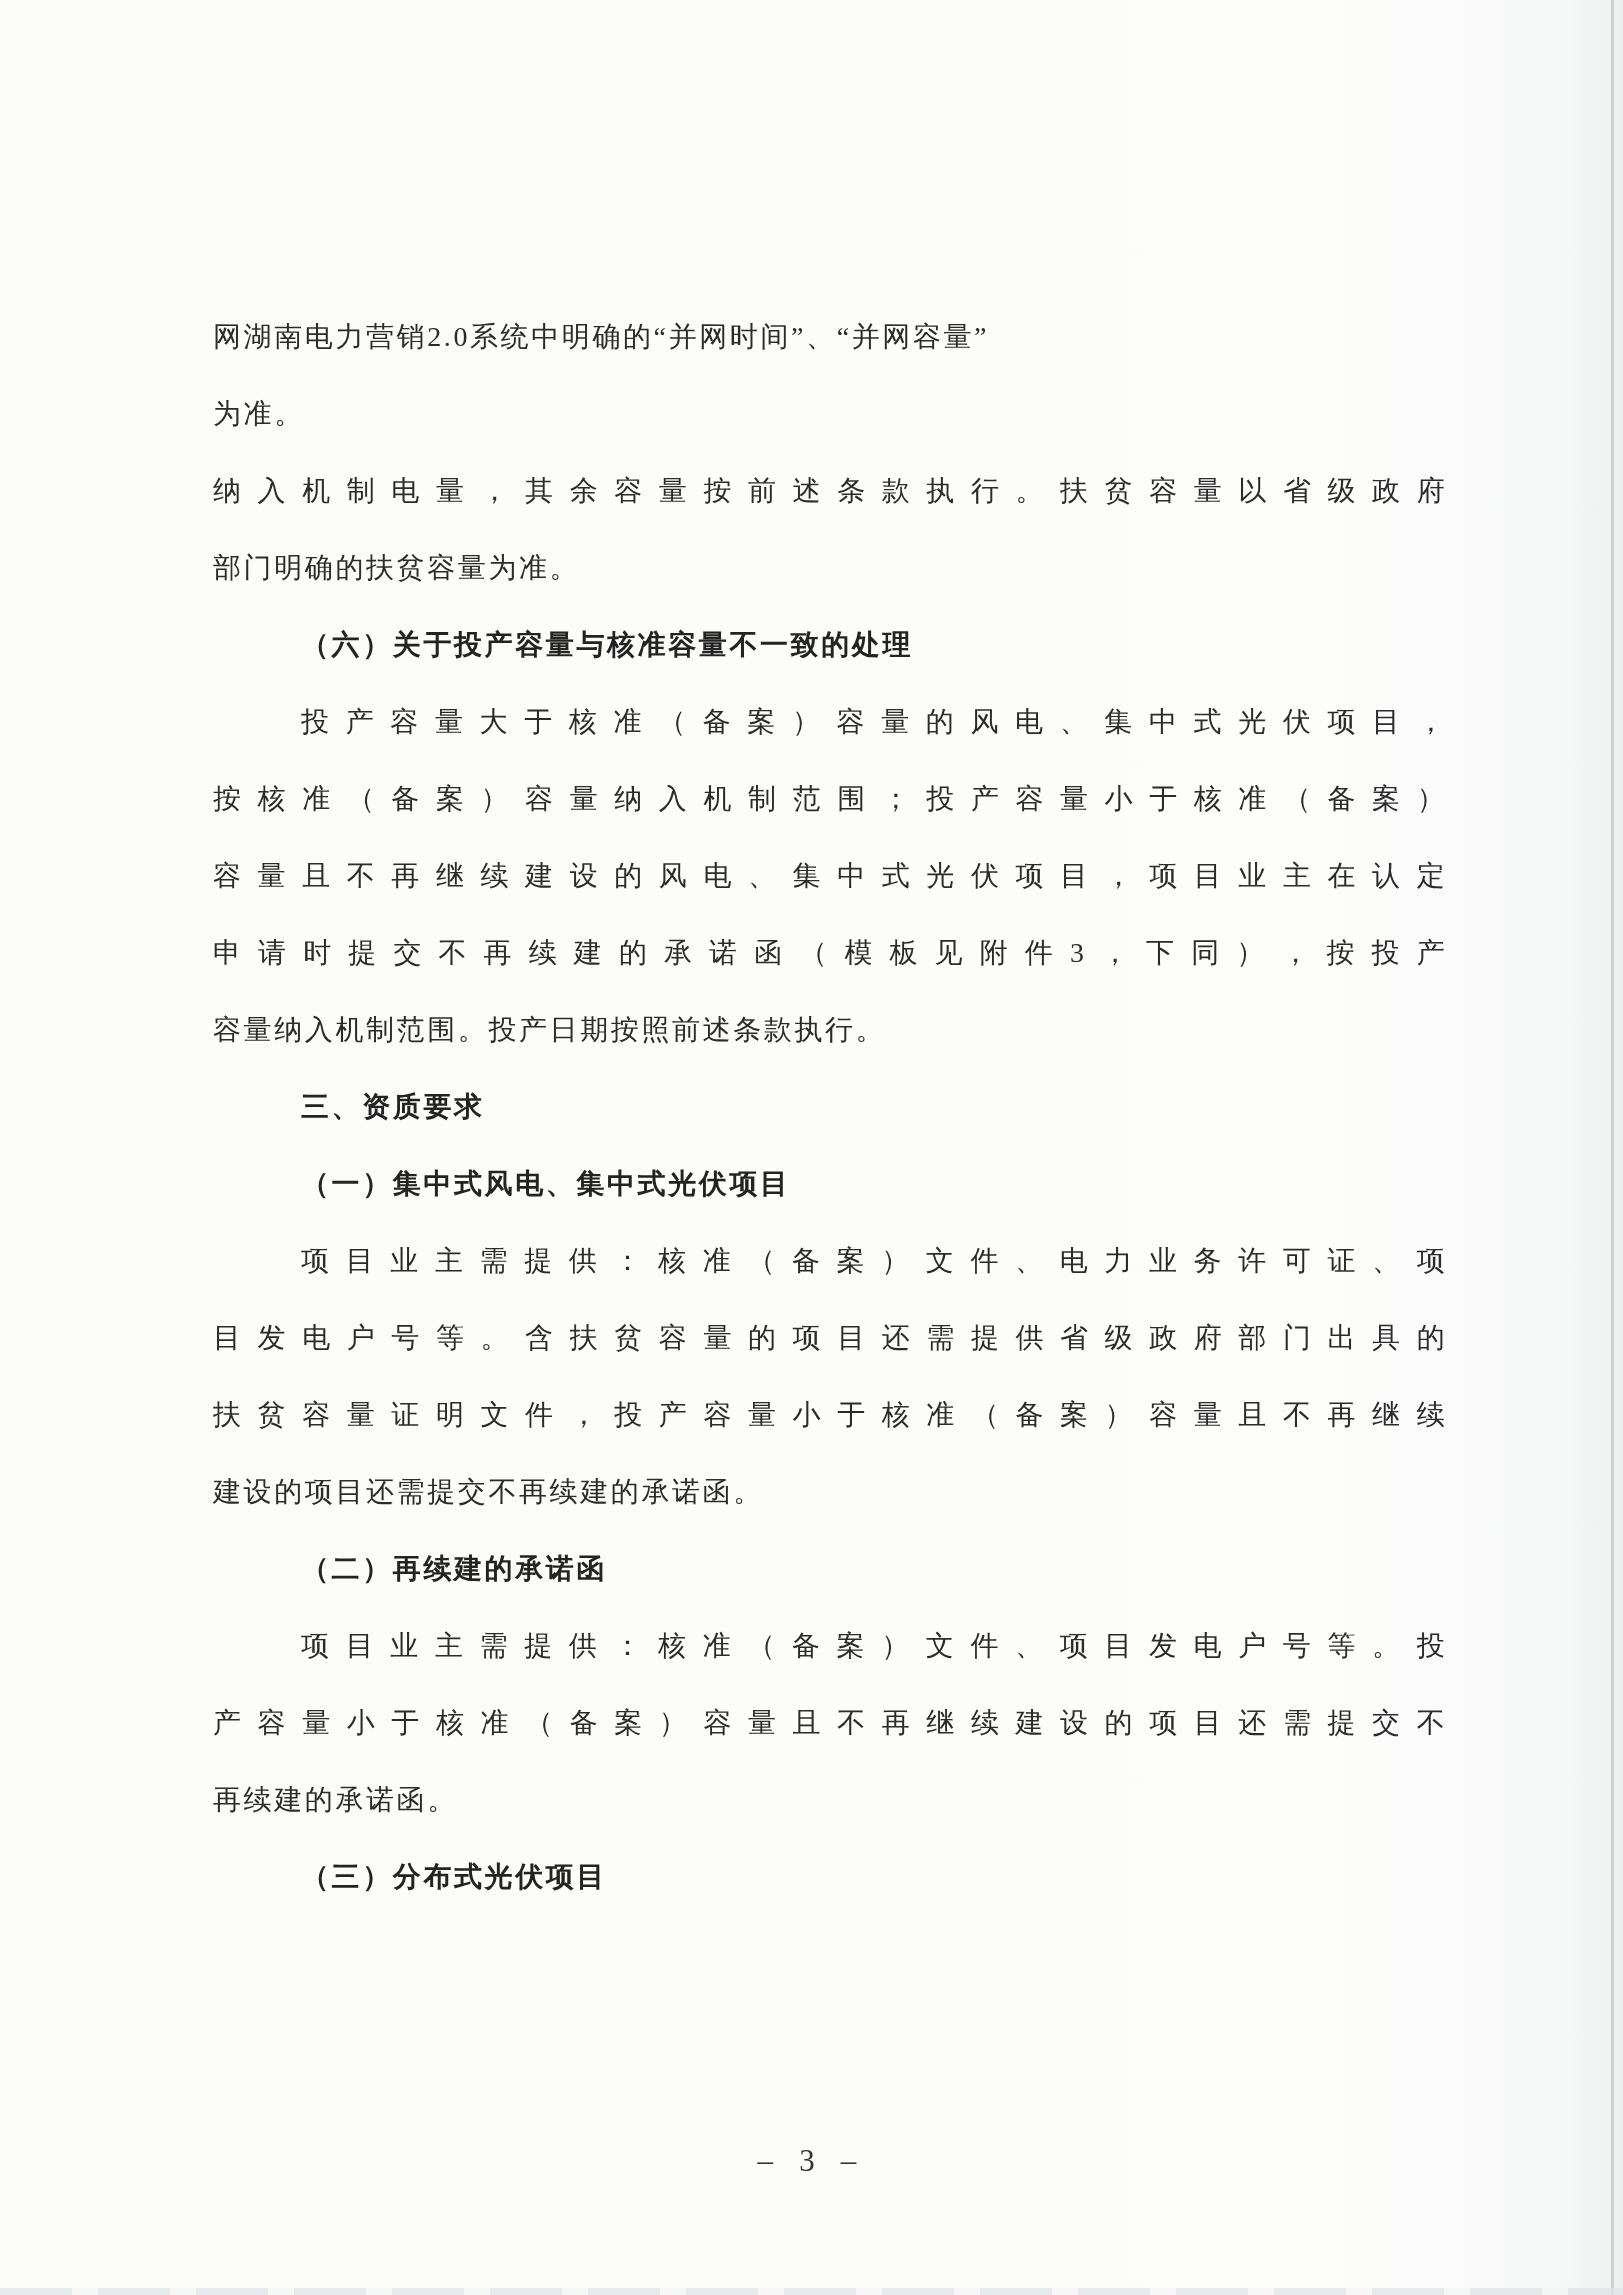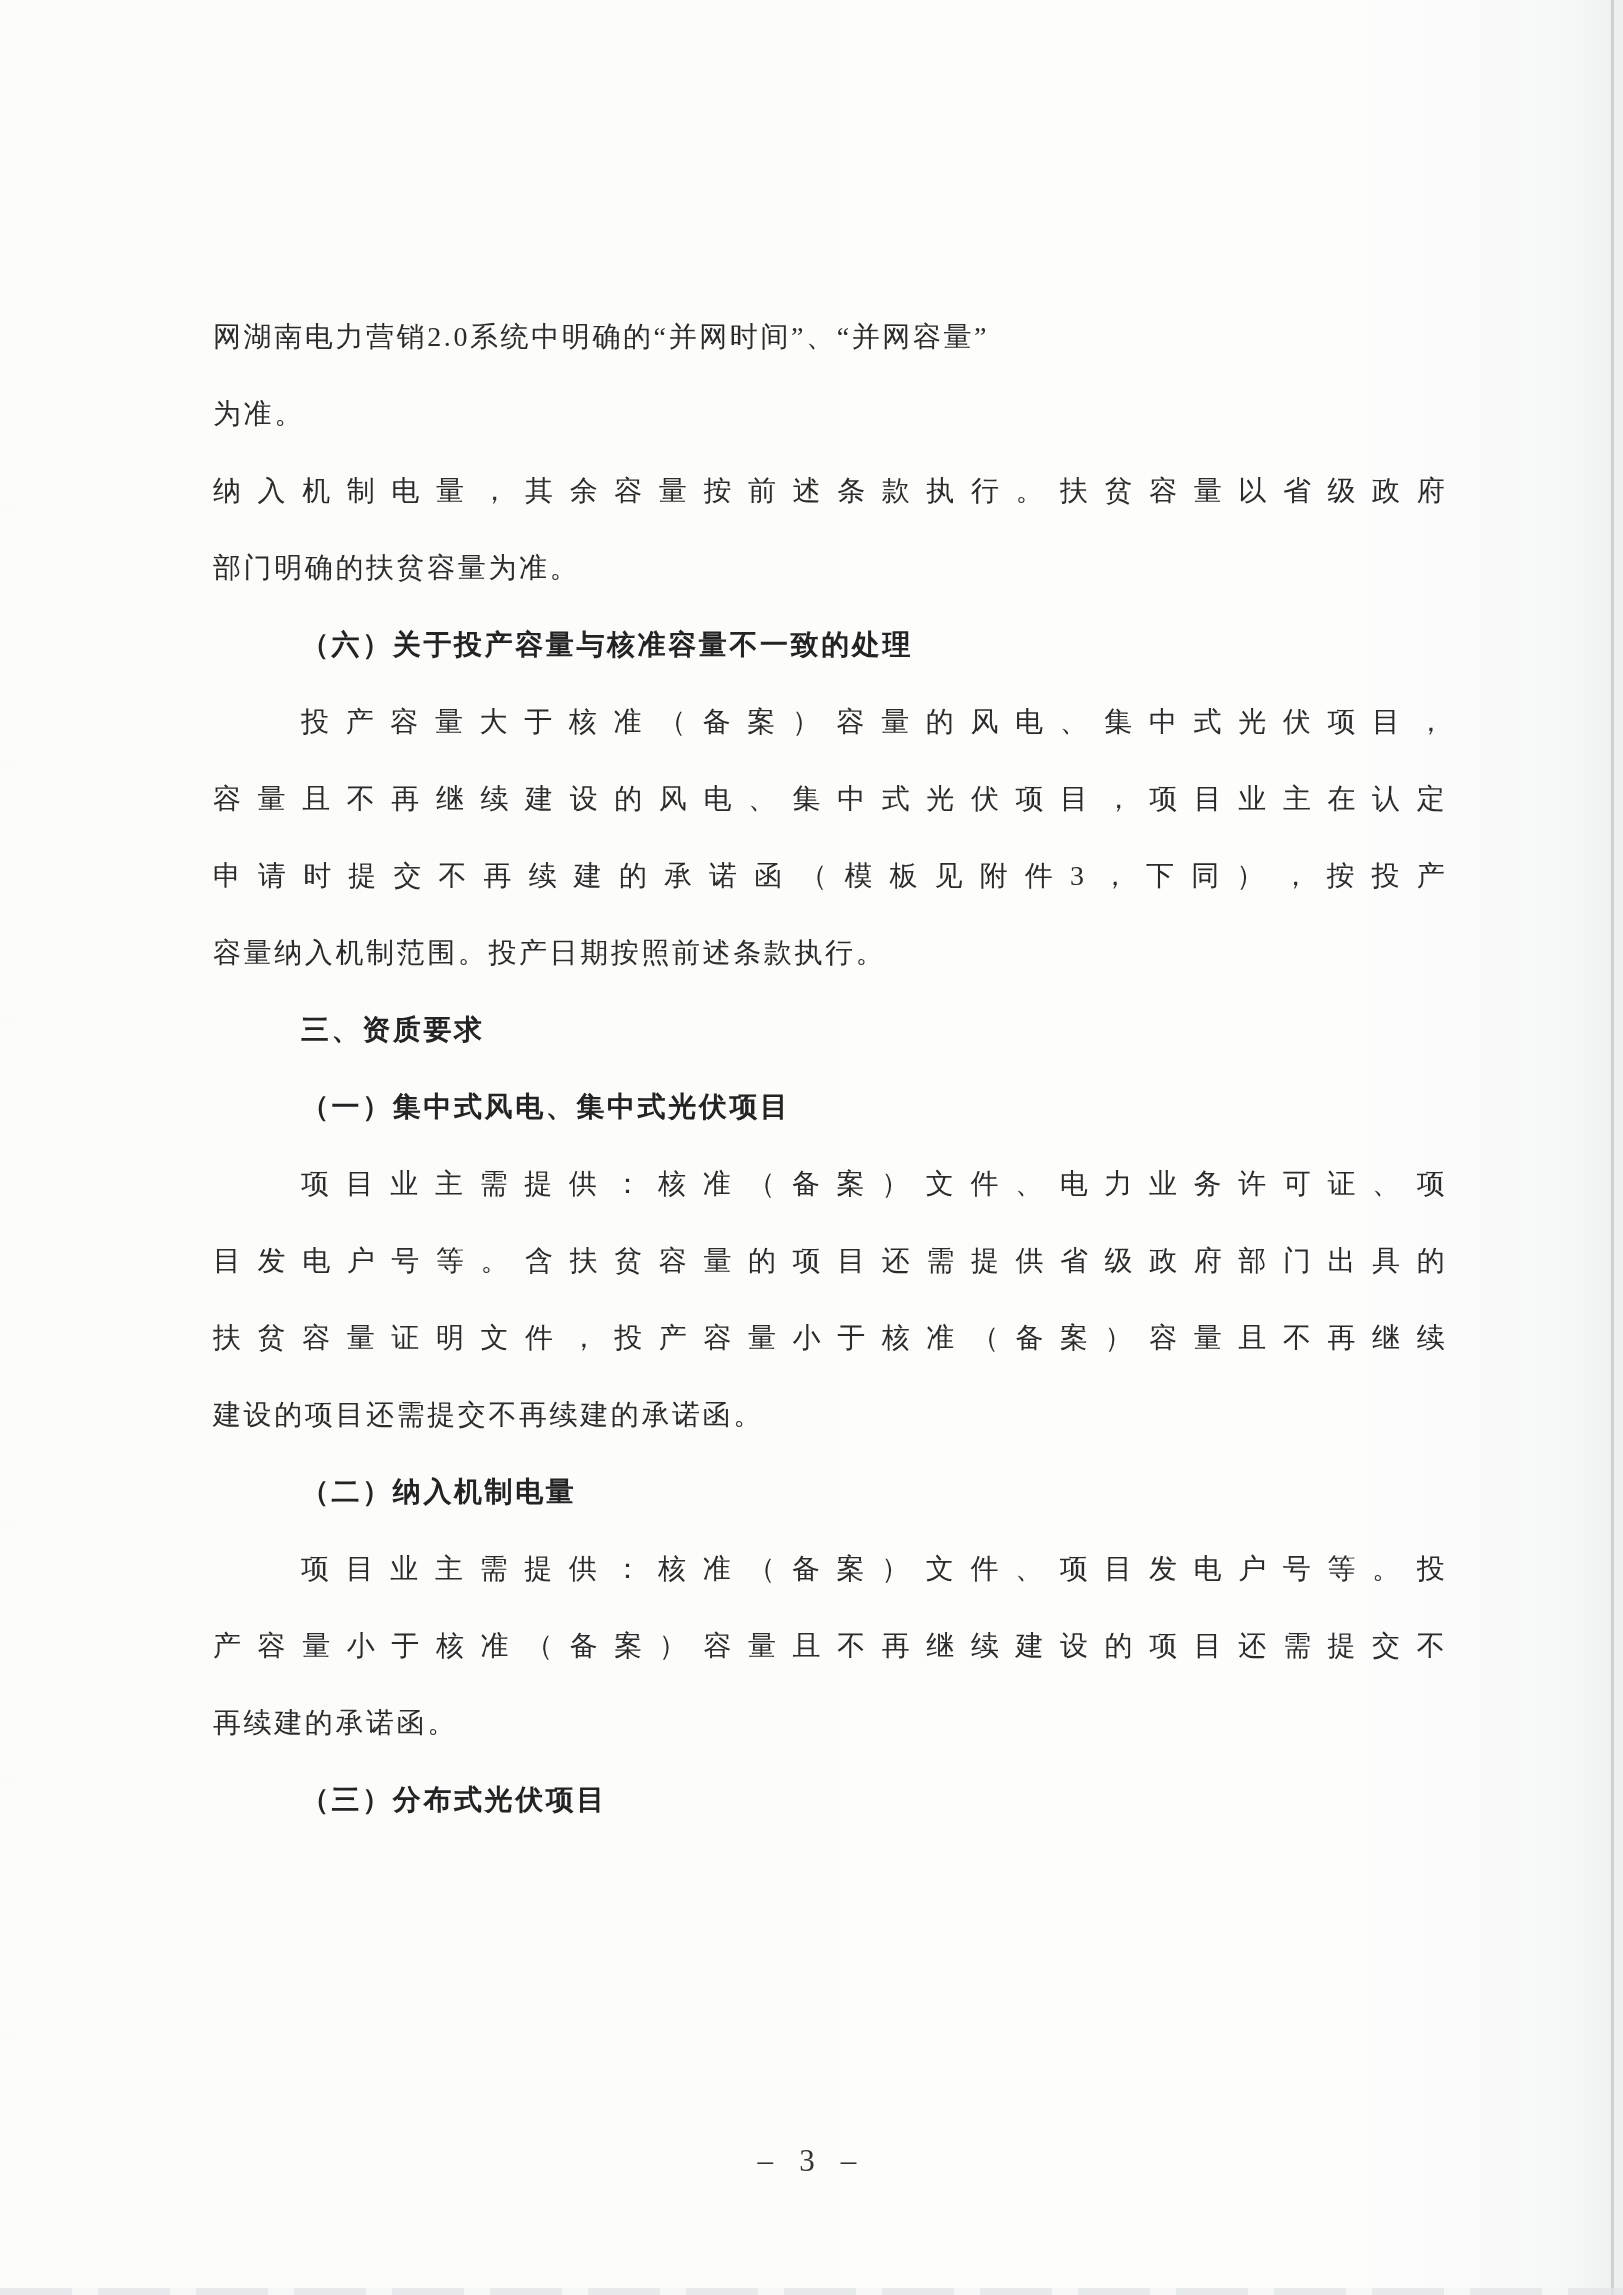--- a/index.html
+++ b/index.html
@@ -81,30 +81,31 @@
 <body>
 
 <div class="page">
   <div class="content">
       <div class="line">网湖南电力营销2.0系统中明确的“并网时间”、“并网容量”</div>
       <div class="line">为准。</div>
       <div class="line justify">纳入机制电量，其余容量按前述条款执行。扶贫容量以省级政府</div>
       <div class="line">部门明确的扶贫容量为准。</div>
       <div class="line bold indent">（六）关于投产容量与核准容量不一致的处理</div>
       <div class="line indent justify">投产容量大于核准（备案）容量的风电、集中式光伏项目，</div>
+      <div class="line justify">按核准（备案）容量纳入机制范围；投产容量小于核准（备案）</div>
       <div class="line justify">容量且不再继续建设的风电、集中式光伏项目，项目业主在认定</div>
       <div class="line justify">申请时提交不再续建的承诺函（模板见附件3，下同），按投产</div>
       <div class="line">容量纳入机制范围。投产日期按照前述条款执行。</div>
       <div class="line bold indent">三、资质要求</div>
       <div class="line bold indent">（一）集中式风电、集中式光伏项目</div>
       <div class="line indent justify">项目业主需提供：核准（备案）文件、电力业务许可证、项</div>
       <div class="line justify">目发电户号等。含扶贫容量的项目还需提供省级政府部门出具的</div>
       <div class="line justify">扶贫容量证明文件，投产容量小于核准（备案）容量且不再继续</div>
       <div class="line">建设的项目还需提交不再续建的承诺函。</div>
-      <div class="line bold indent">（二）纳入机制电量</div>
+      <div class="line bold indent">（二）再续建的承诺函</div>
       <div class="line indent justify">项目业主需提供：核准（备案）文件、项目发电户号等。投</div>
       <div class="line justify">产容量小于核准（备案）容量且不再继续建设的项目还需提交不</div>
       <div class="line">再续建的承诺函。</div>
       <div class="line bold indent">（三）分布式光伏项目</div>
     </div>
   <div class="page-number">– 3 –</div>
   <div class="edge-line"></div>
   <div class="bottom-edge"></div>
 </div>
 

